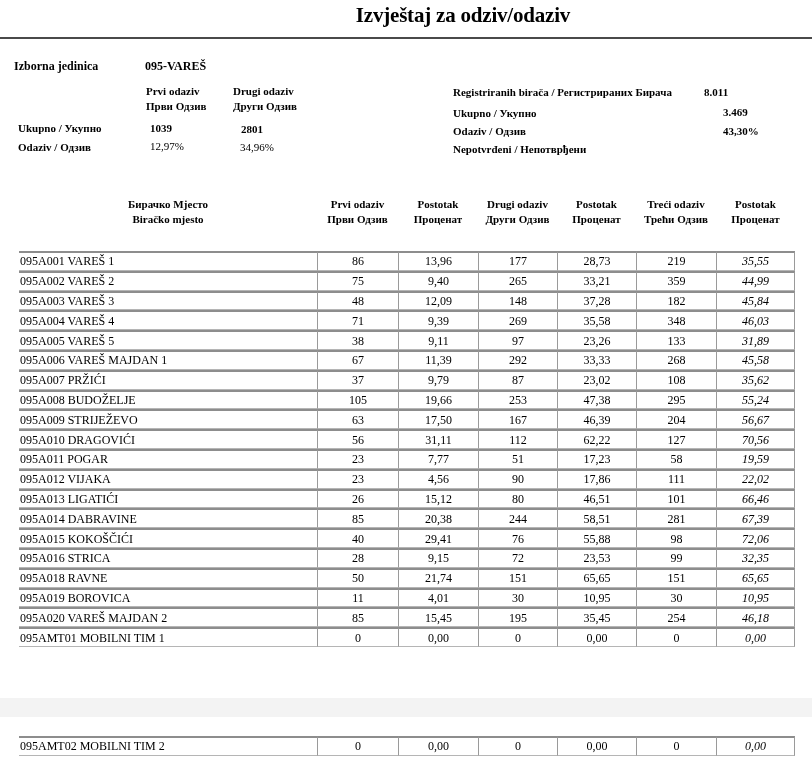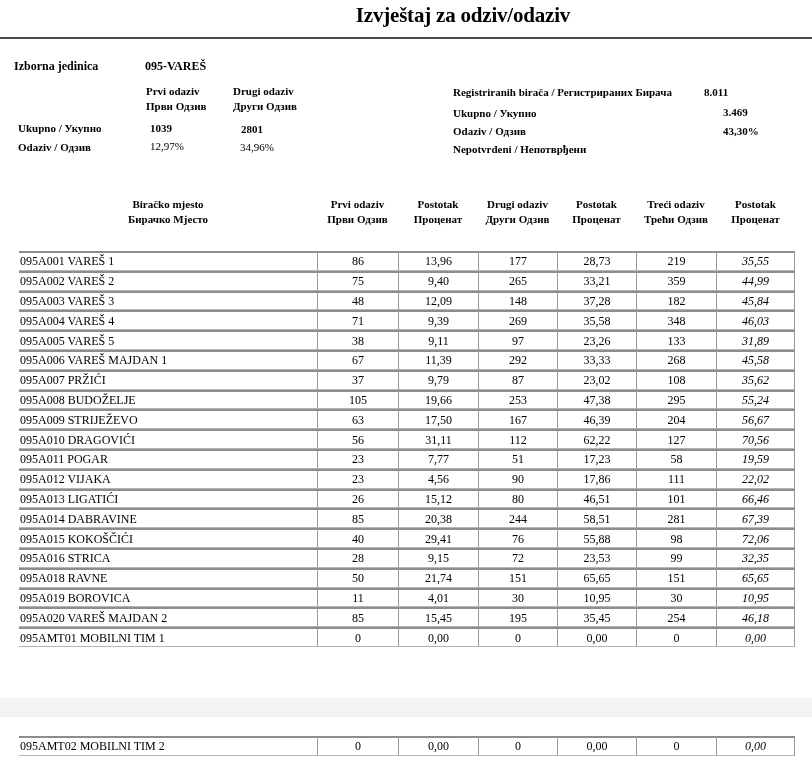--- a/index.html
+++ b/index.html
@@ -73,22 +73,22 @@
   <div class="abs b s11" style="left:704px;top:86px;">8.011</div>
   <div class="abs b s11" style="left:453px;top:107px;">Ukupno / Укупно</div>
   <div class="abs b s11" style="left:723px;top:106px;">3.469</div>
   <div class="abs b s11" style="left:453px;top:125px;">Odaziv / Одзив</div>
   <div class="abs b s11" style="left:723px;top:125px;">43,30%</div>
   <div class="abs b s11" style="left:453px;top:143px;">Nepotvrđeni / Непотврђени</div>
 </div>
 
 <div>
   <div class="hdr" style="left:19px;top:197px;width:298px;">
+    <div>Бирачко Мјесто</div>
     <div>Biračko mjesto</div>
-    <div>Бирачко Мјесто</div>
   </div>
   <div class="hdr" style="left:317px;top:197px;width:81px;">
     <div>Prvi odaziv</div>
     <div>Први Одзив</div>
   </div>
   <div class="hdr" style="left:398px;top:197px;width:80px;">
     <div>Postotak</div>
     <div>Проценат</div>
   </div>
   <div class="hdr" style="left:478px;top:197px;width:79px;">

